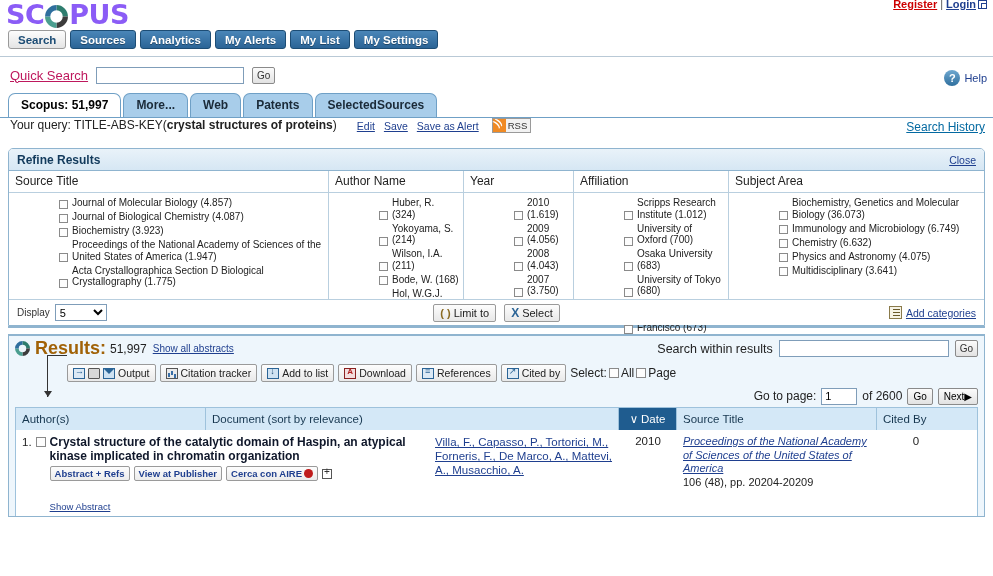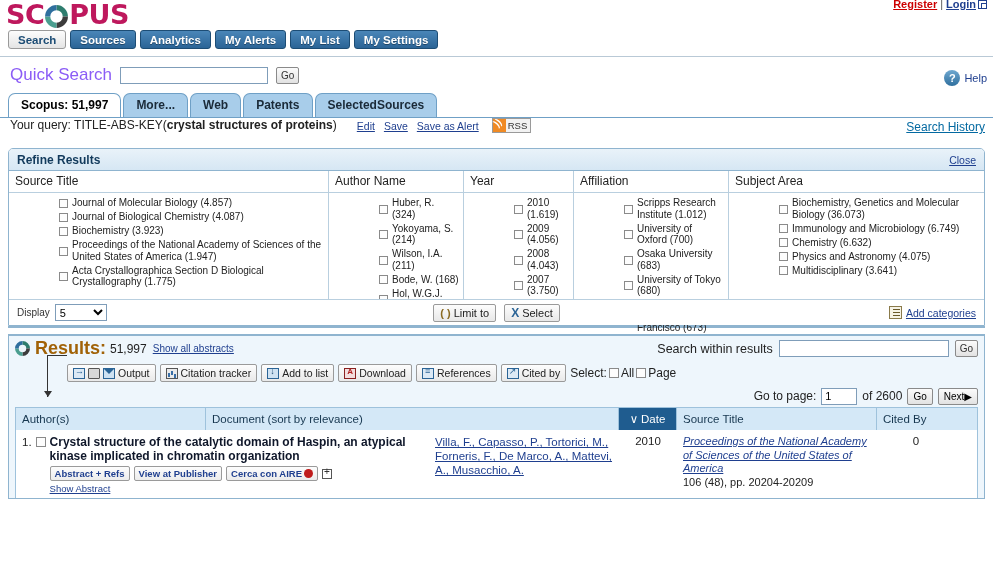--- a/index.html
+++ b/index.html
@@ -11,21 +11,21 @@
     color: #333;
     background: #ffffff;
     overflow: hidden;
     position: relative;
   }
   a { color: #1f3f8f; }
 
   
   .topbar { position:relative; height:30px; }
   .logo { position:absolute; left:6px; top:0px; height:28px; display:flex; align-items:center; }
-  .logo-text { font-size:27px; font-weight:bold; letter-spacing:-0.5px; color:#be185d; font-family:"DejaVu Sans", sans-serif; }
+  .logo-text { font-size:27px; font-weight:bold; letter-spacing:-0.5px; color:#8b5cf6; font-family:"DejaVu Sans", sans-serif; }
   .logo-o { position:relative; display:inline-block; width:25px; height:25px; vertical-align:-5px; }
   .logo-o svg { display:block; }
 
   .authlinks { position:absolute; right:6px; top:-2px; font-size:11px; white-space:nowrap; }
   .authlinks .reg { color:#cc0000; font-weight:bold; text-decoration:underline; }
   .authlinks .sep { color:#555; padding:0 3px; }
   .authlinks .login { color:#1f3f8f; font-weight:bold; text-decoration:underline; }
   .ext-ico { display:inline-block; width:9px; height:9px; border:1px solid #1f3f8f; margin-left:2px; position:relative; top:1px; }
   .ext-ico:before { content:""; position:absolute; left:2px; top:2px; width:4px; height:4px; border:1px solid #1f3f8f; }
 
@@ -47,21 +47,21 @@
   .hdr-sep { height:1px; background:#b9c9d6; margin-top:2px; }
 
   .helpbox { position:absolute; right:6px; top:40px; display:flex; align-items:center; gap:4px; }
   .help-icon { width:16px; height:16px; border-radius:50%;
     background:linear-gradient(#6fa8d0,#2f6f9e); color:#fff; font-weight:bold;
     font-size:11px; text-align:center; line-height:16px; }
   .help-label { color:#1f3f8f; font-size:11px; }
 
   
   .quickrow { height:36px; display:flex; align-items:center; padding-left:10px; gap:8px; }
-  .quick-label { font-size:17px; color:#8b5cf6; }
+  .quick-label { font-size:13px; color:#be185d;text-decoration:underline; }
   .quick-input { width:148px; height:17px; border:1px solid #7f9db9; background:#fff; }
   .go-btn {
     height:17px; min-width:23px; padding:0 4px; font-size:10px;
     background:linear-gradient(#fbfbfb,#e2e2e2); border:1px solid #8a8a8a;
     border-radius:2px; color:#333; cursor:pointer; line-height:15px;
   }
 
   
   .tabstrip { position:relative; height:25px; padding-left:8px; }
   .tab {
@@ -101,21 +101,21 @@
   .refine-close { position:absolute; right:8px; font-size:10.5px; color:#1f3f8f; text-decoration:underline; }
 
   .facets { display:flex; height:128px; }
   .facet { border-right:1px solid #b9cfdf; display:flex; flex-direction:column; }
   .facet:last-child { border-right:none; }
   .facet-hdr {
     height:22px; line-height:21px; font-size:12px; color:#222; padding-left:6px;
     border-bottom:1px solid #b9cfdf; background:#fff;
   }
   .facet-body { padding:4px 4px 0 6px; flex:1; }
-  .fitem { display:flex; align-items:center; margin-bottom:2.5px; line-height:11.5px;padding-left:44px; }
+  .fitem { display:flex; align-items:flex-end; margin-bottom:2.5px; line-height:11.5px;padding-left:44px; }
   .fbox { width:9px; height:9px; border:1px solid #8a8a8a; background:#fdfdfd;
     margin-right:4px; flex:0 0 auto; margin-top:1px; }
   .flabel { font-size:10px; color:#222; }
 
   .refine-foot {
     height:26px; display:flex; align-items:center; padding:0 8px;
     position:relative; border-top:1px solid #b9cfdf; background:#fff;
   }
   .disp-label { font-size:10px; color:#333; margin-right:5px;text-align:center; }
   .disp-select { height:17px; font-size:11px; border:1px solid #7f9db9; background:#fff; width:52px; }
@@ -210,21 +210,21 @@
   .doc-main { flex:1; }
   .doc-title { font-size:12px; font-weight:bold; color:#0f172a; line-height:14px; }
   .doc-btns { display:flex; align-items:center; gap:4px; margin-top:3px; }
   .dbtn { height:15px; padding:0 4px; font-size:9.5px; font-weight:bold; color:#1f3f8f;
     background:linear-gradient(#fdfdfd,#ececec); border:1px solid #9a9a9a; border-radius:2px;
     display:inline-flex; align-items:center; cursor:pointer; white-space:nowrap; }
   .aire-dot { width:9px; height:9px; border-radius:50%; background:#c01c1c; margin-left:2px;
     display:inline-block; }
   .plus-box { width:10px; height:10px; border:1px solid #555; background:#fff; position:relative; }
   .plus-box:after { content:"+"; position:absolute; left:1px; top:-4px; font-size:10px; color:#333; }
-  .show-abs { font-size:9.5px; color:#1f3f8f; text-decoration:underline; margin-top:2px; display:inline-block; }
+  .show-abs { font-size:9.5px; color:#1f3f8f; text-decoration:underline; margin-top:20px; display:inline-block; }
 
   .cell.auth { width:190px; font-size:11.5px; line-height:14px; color:#1f3f8f; }
   .cell.auth span { text-decoration:underline; }
   .cell.date { width:58px; font-size:11.5px; color:#222; text-align:center; padding-top:5px; }
   .cell.src { width:200px; font-size:11px; line-height:13.5px; }
   .src-name { font-style:italic; color:#1f3f8f; text-decoration:underline; }
   .src-detail { color:#222; font-style:normal; }
   .cell.cited { width:78px; font-size:11.5px; color:#222; text-align:center; padding-top:5px; }
 </style>
 </head>

